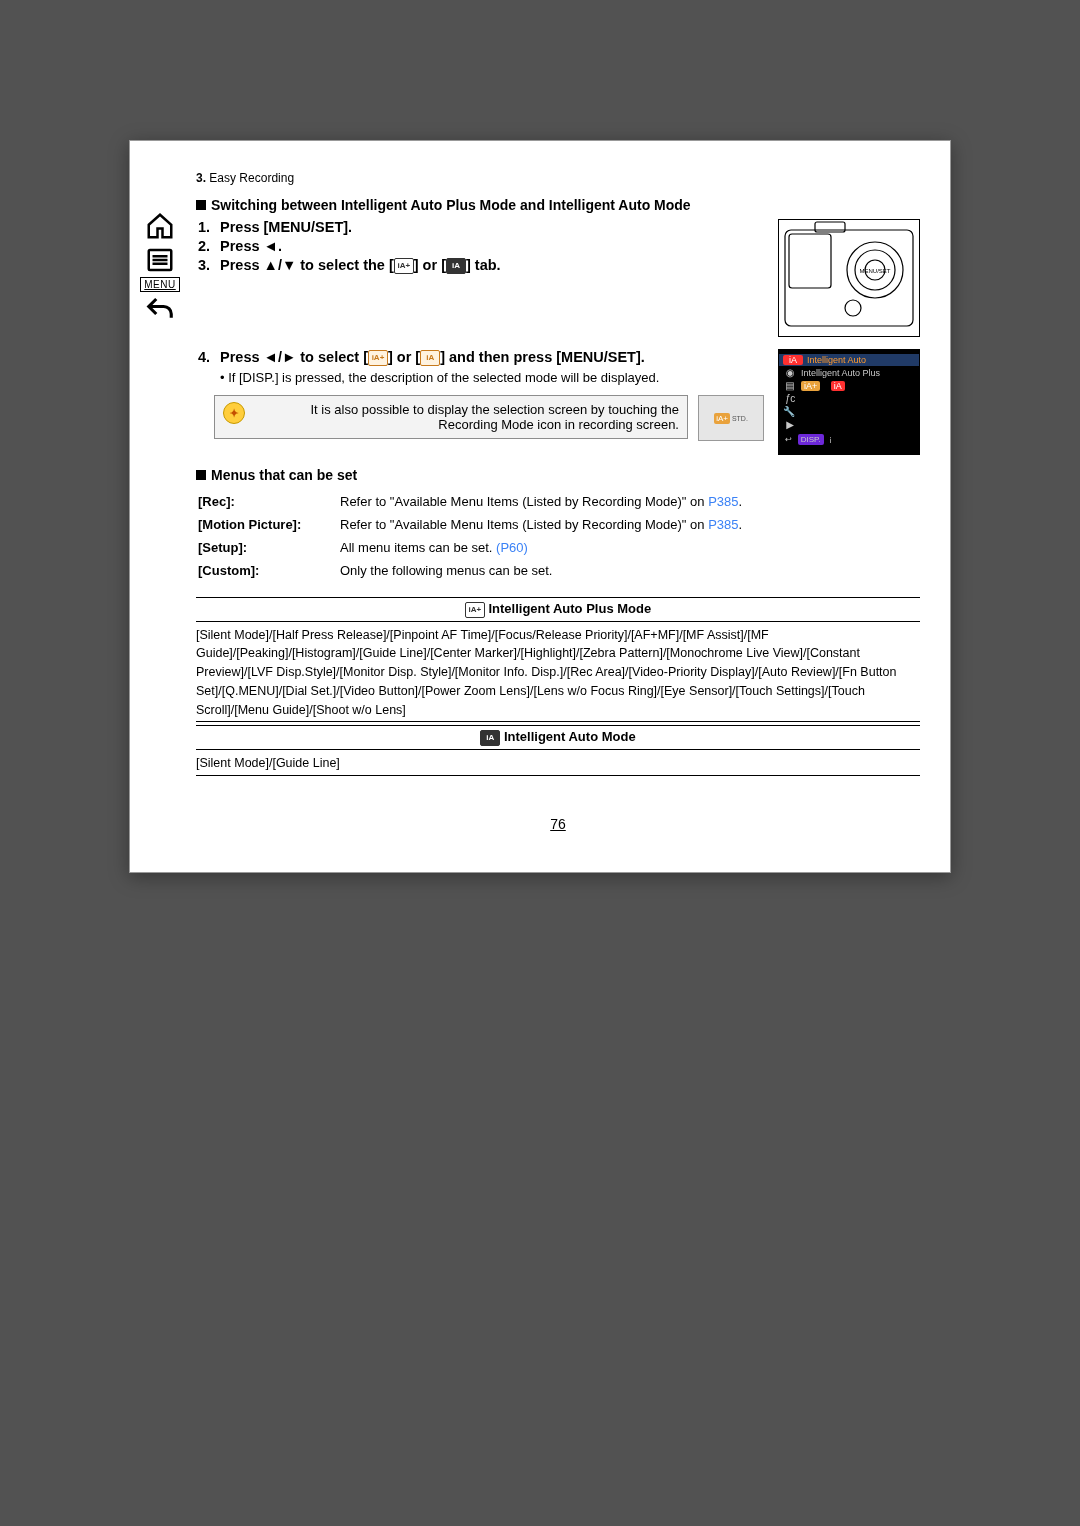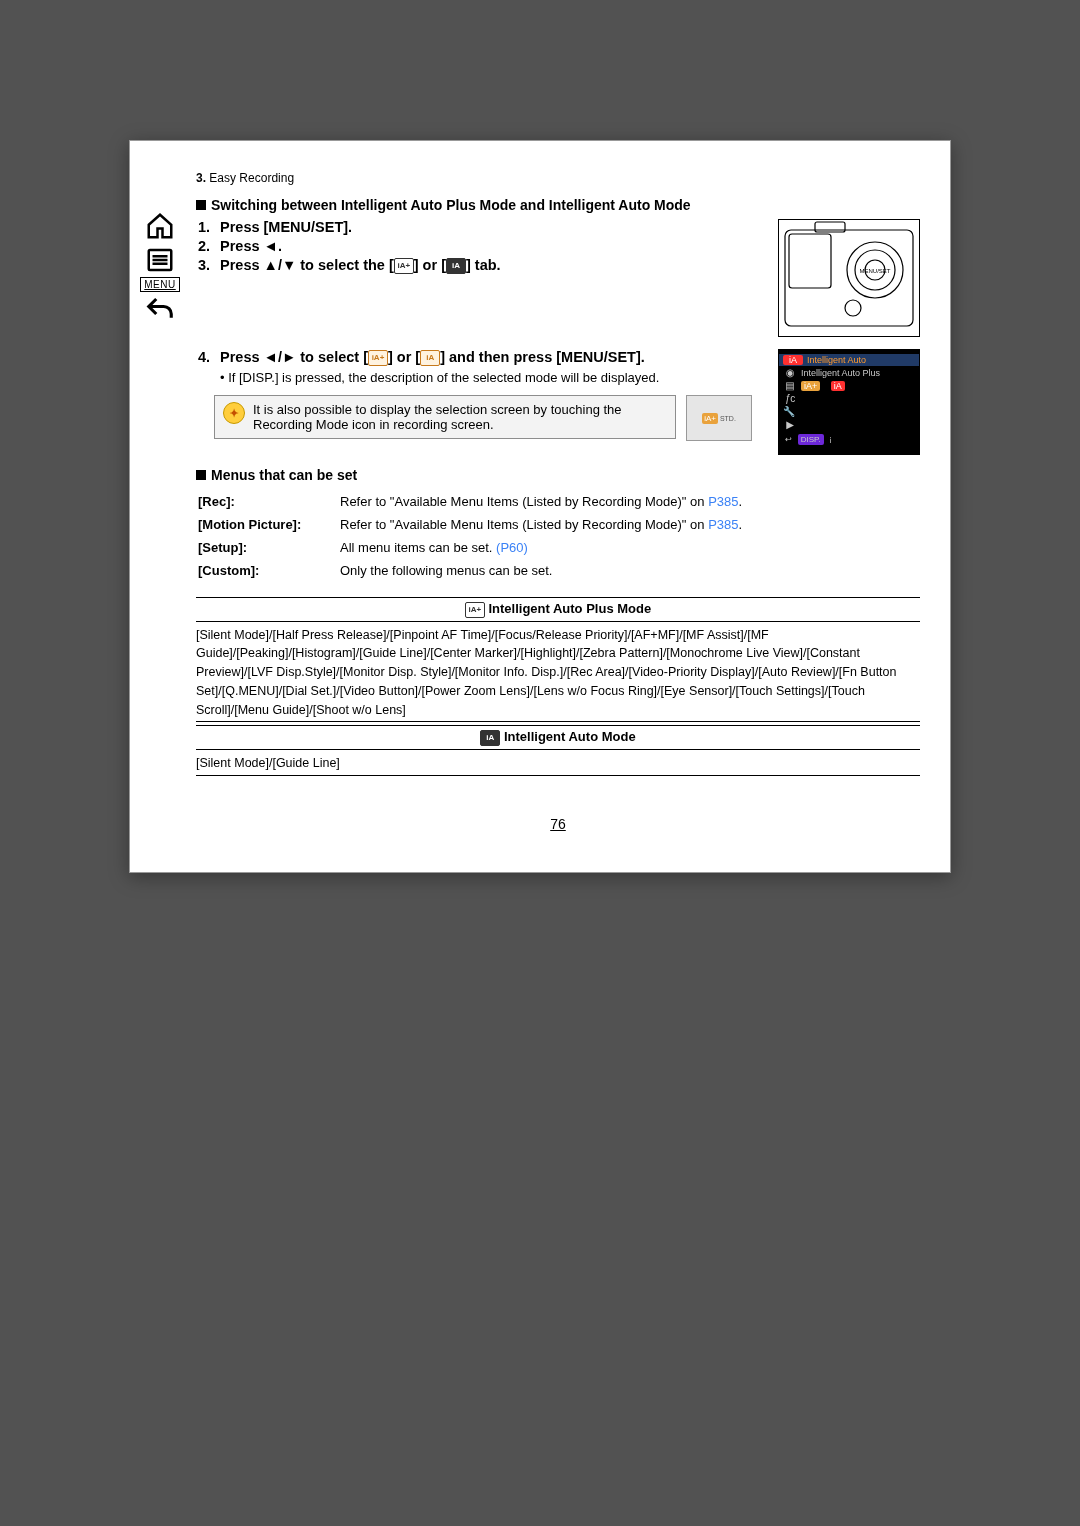--- a/index.html
+++ b/index.html
@@ -90,21 +90,21 @@
     border: 1px solid #333;
     border-radius: 2px;
     font-size: 8px;
     line-height: 14px;
     text-align: center;
     color: #333;
     vertical-align: middle;
     font-weight: bold;
   }
   .small-icon.dark { background:#333; color:#fff; border-color:#333; }
-  .step-body { display: flex; gap: 26px; margin-bottom: 12px; }
+  .step-body { display: flex; gap: 14px; margin-bottom: 12px; }
   .step-text { flex: 1; }
   .img-right { flex: 0 0 140px; border: 1px solid #000; }
   .bullet { margin: 4px 0 6px 0; font-size: 13px; font-weight: normal;}
   .bullet::before { content: "• "; }
   .tip-box {
     display: flex;
     align-items: flex-start;
     gap: 10px;
     margin: 6px 0 14px 18px;
   }
@@ -116,21 +116,21 @@
     gap: 8px;
     flex: 1;
   }
   .tip-icon-circle {
     width: 20px; height: 20px; border-radius: 50%;
     background: #ffce3d; border: 1px solid #c79a00;
     flex: 0 0 20px;
     display:flex;align-items:center;justify-content:center;
     font-size:11px;color:#c45000;font-weight:bold;
   }
-  .tip-text { font-size: 13px; }
+  .tip-text { font-size: 13px; text-align: right; }
   .tip-thumb {
     width: 64px; height: 44px;
     border: 1px solid #999;
     background: #e6e6e6;
     display:flex;align-items:center;justify-content:center;
     font-size:7px;color:#555;flex:0 0 64px;
     gap:2px;
   }
   .tip-thumb .iA { background:#e9a23c; color:#fff; padding:1px 2px; border-radius:2px; font-size:8px;}
   .menus-table { width: 100%; font-size: 13px; margin-bottom: 14px;}

